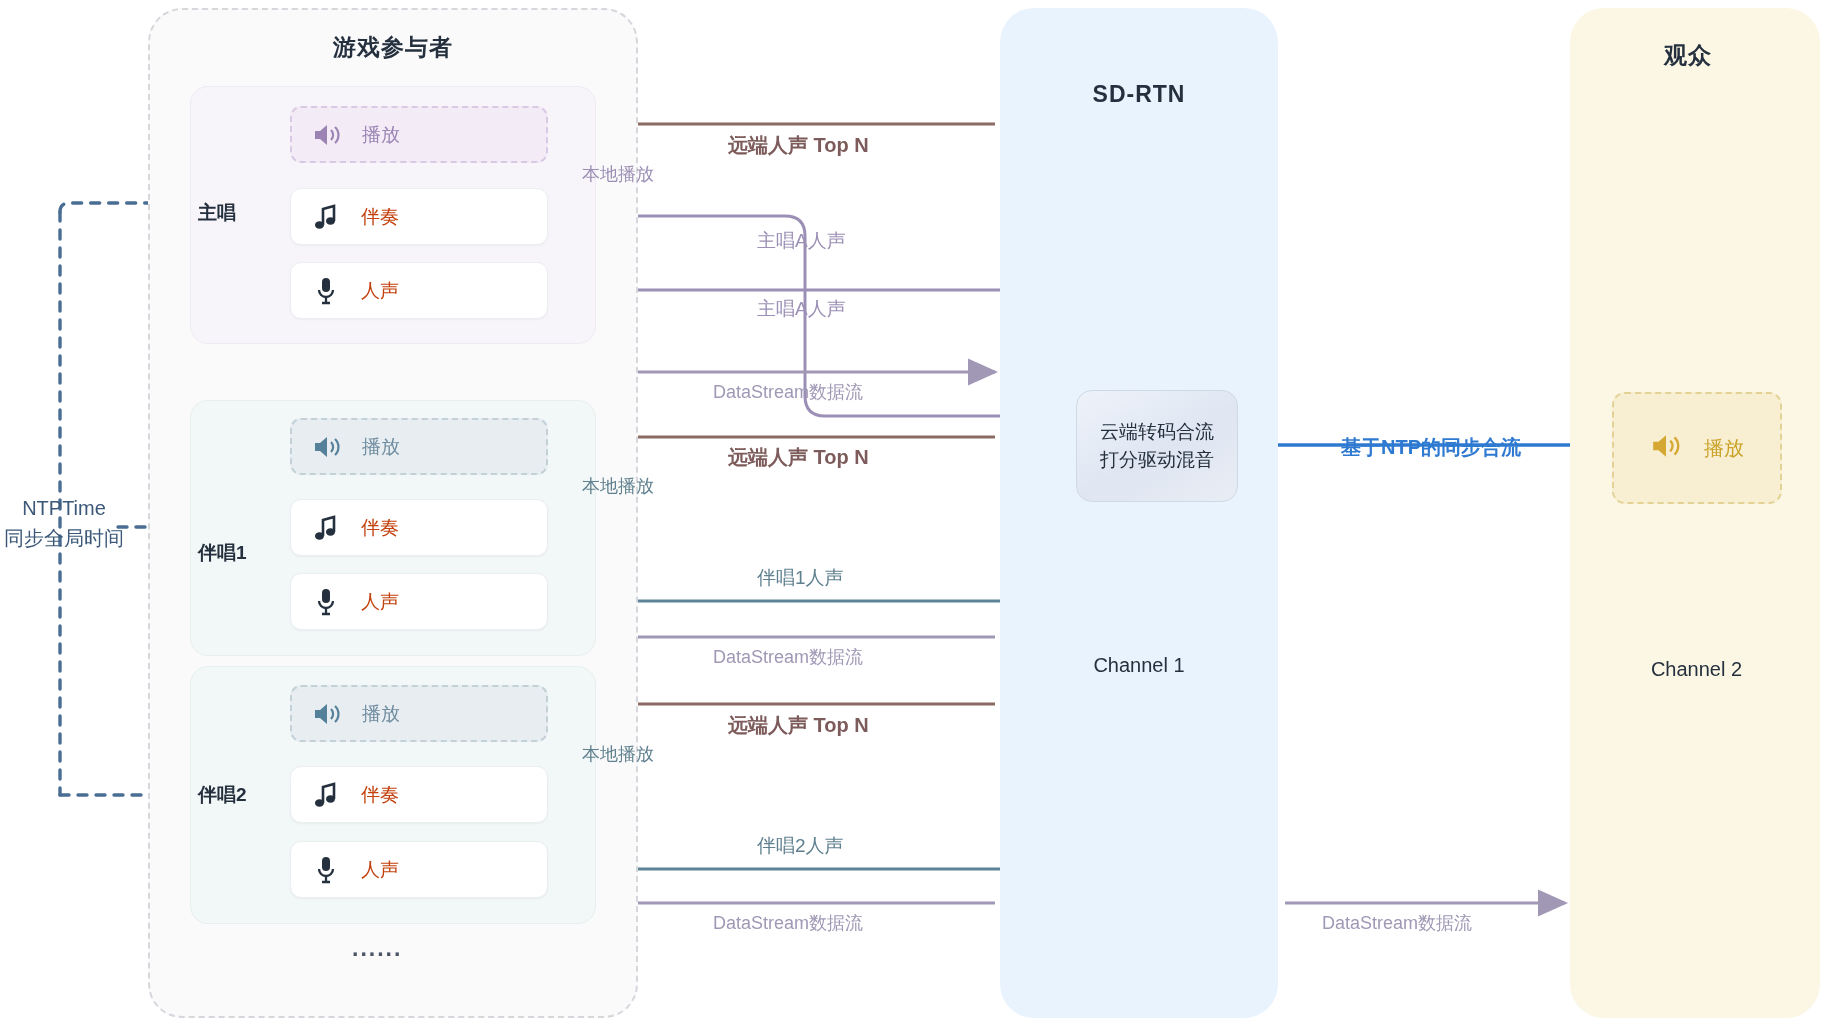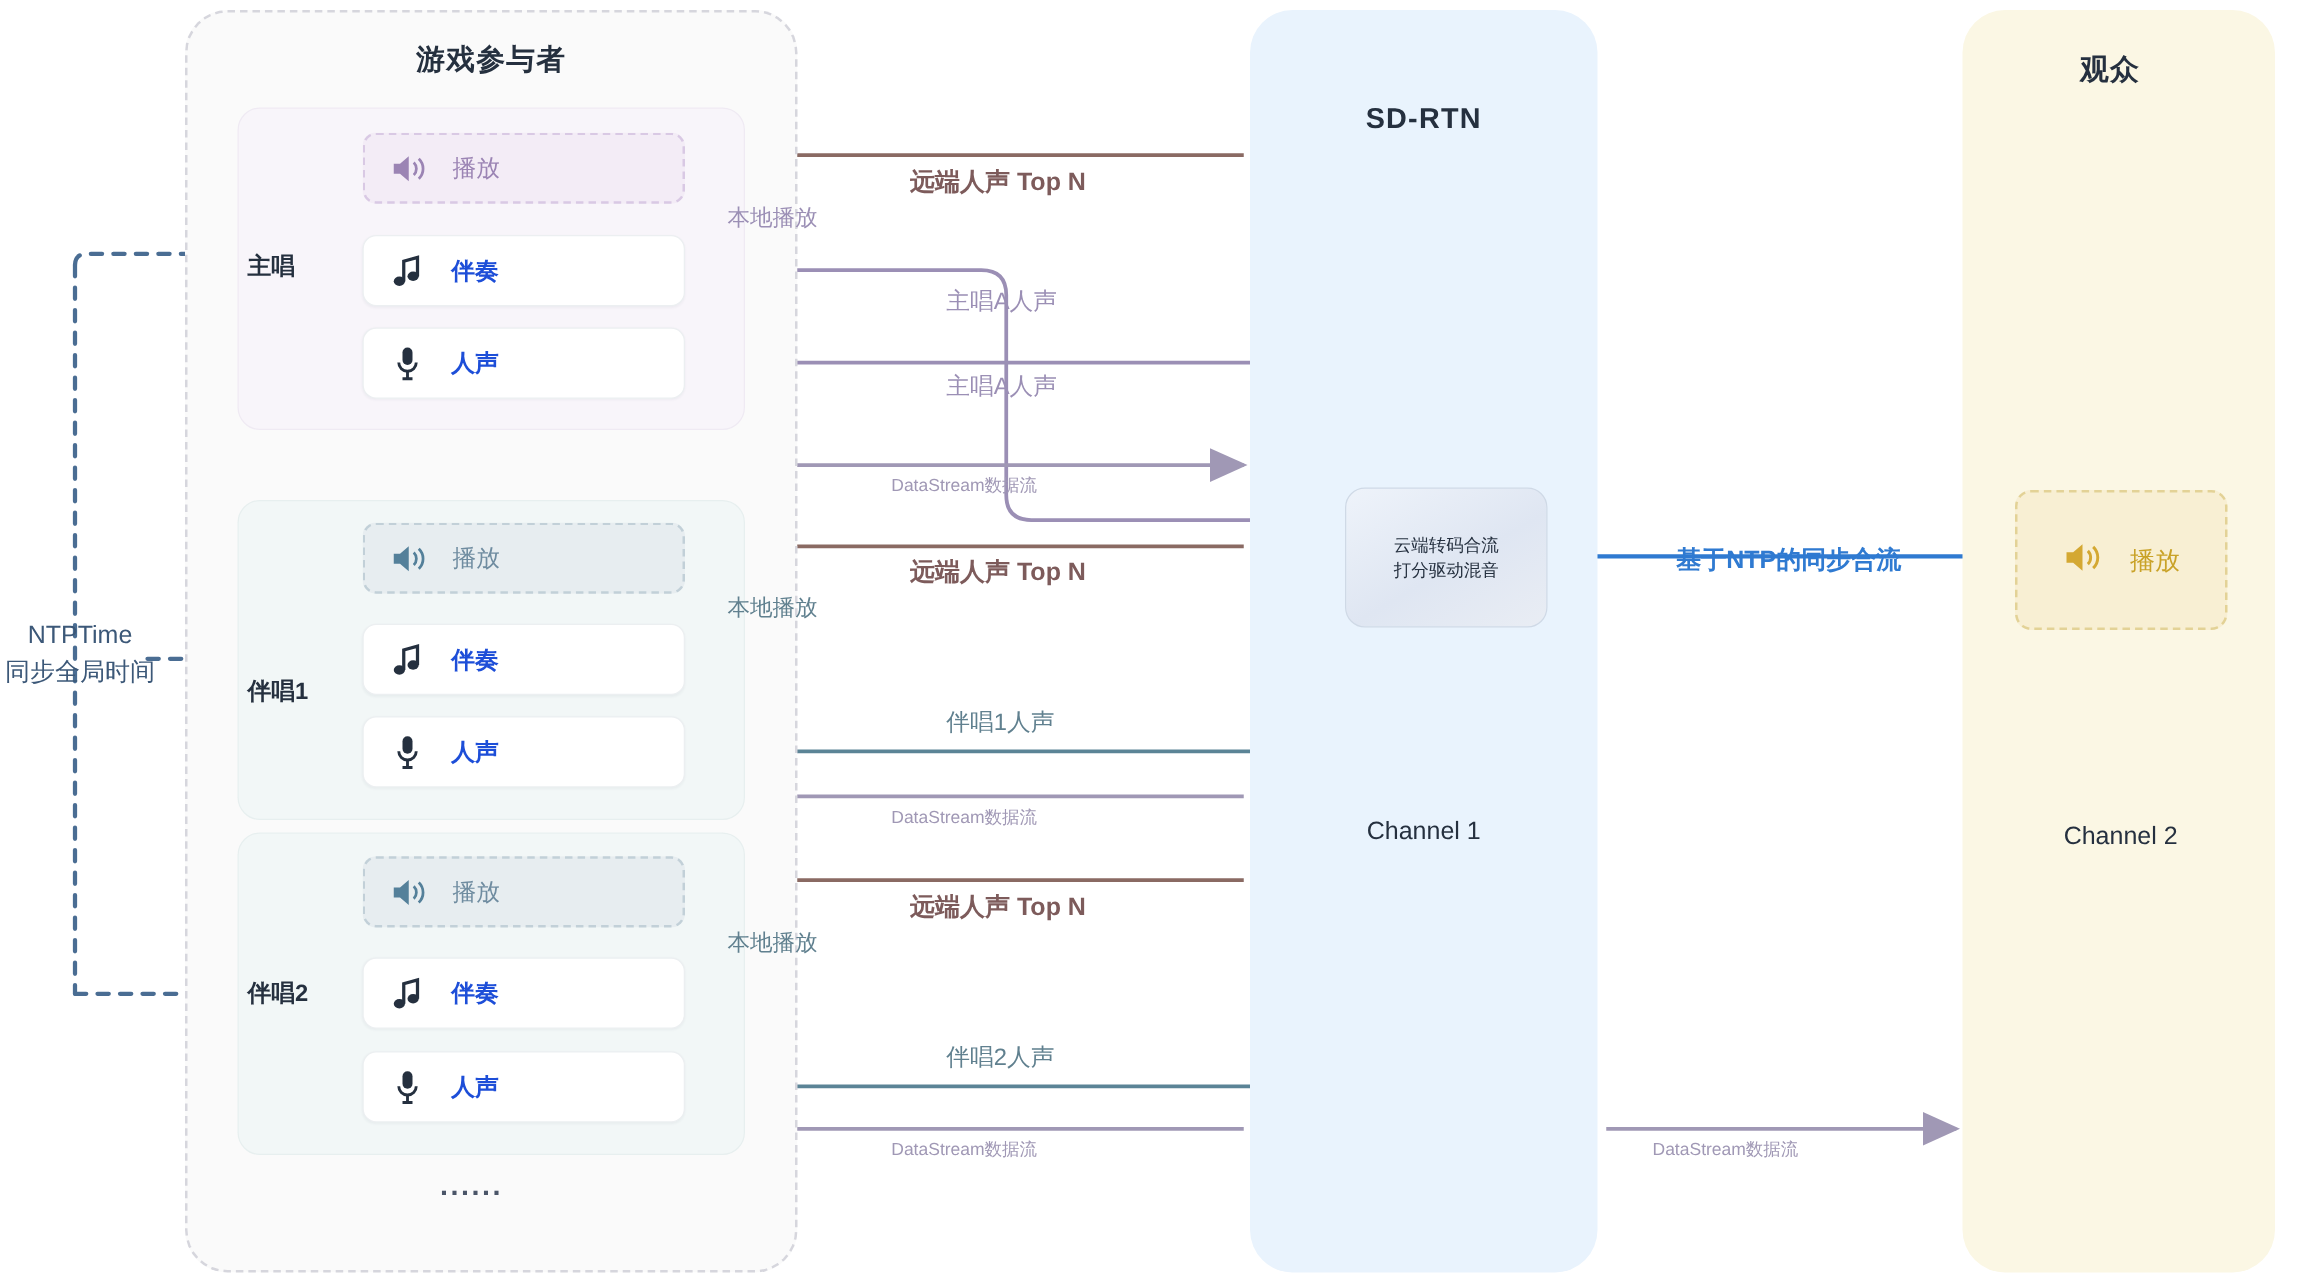--- a/index.html
+++ b/index.html
@@ -36,46 +36,46 @@
       border-radius:11px;display:flex;align-items:center;}
   .dev .ic{width:70px;display:flex;align-items:center;justify-content:center;}
   .dev .tx{font-size:19px;}
 
   .dev.play-lead{background:#f3ecf6;border:2px dashed #d9c9e4;}
   .dev.play-lead .tx{color:#9b84b4;}
   .dev.play-alt{background:#e7edf0;border:2px dashed #c2d0d8;}
   .dev.play-alt .tx{color:#6f8ca0;}
   .dev.solid{background:#ffffff;border:1px solid #eceff1;
       box-shadow:0 1px 2px rgba(40,50,70,.05);}
-  .dev.solid .tx{color:#1d4ed8;font-weight:bold;}
+  .dev.solid .tx{color:#c2410c;}
 
   
   #mixer{position:absolute;left:1076px;top:390px;width:160px;height:110px;
       border-radius:16px;border:1px solid #cfd9e6;
       background:linear-gradient(150deg,#eef3fa 0%,#dfe6f2 55%,#e9edf4 100%);
       display:flex;flex-direction:column;align-items:center;
       justify-content:center;line-height:1.45;}
-  #mixer div{font-size:14px;color:#25303f;white-space:nowrap;}
+  #mixer div{font-size:19px;color:#25303f;white-space:nowrap;}
 
   
   .channel-label{position:absolute;font-size:20px;color:#25303f;
       text-align:center;white-space:nowrap;}
 
   
   #aud-play{position:absolute;left:1612px;top:392px;width:166px;height:108px;
       border-radius:13px;background:#f8efd3;border:2px dashed #e3d296;
       display:flex;align-items:center;justify-content:center;gap:22px;}
   #aud-play .tx{font-size:20px;color:#c9a227;}
 
   
   .elab{position:absolute;white-space:nowrap;}
   .elab.topn{font-size:20px;font-weight:bold;color:#7d5b5b;}
   .elab.purple{font-size:19px;color:#9b8fb5;}
   .elab.teal{font-size:19px;color:#60808f;}
-  .elab.grey{font-size:14px;color:#a098b5;}
+  .elab.grey{font-size:18px;color:#a098b5;}
   .elab.local-p{font-size:18px;color:#9b8fb5;}
   .elab.local-t{font-size:18px;color:#60808f;}
   .elab.ntpblue{font-size:20px;font-weight:bold;color:#2f7ad1;}
   .elab.ntptime{font-size:20px;color:#3c5878;text-align:center;line-height:1.5;}
 
   #dots{position:absolute;left:352px;top:935px;font-size:23px;
       letter-spacing:2px;color:#4a5568;font-weight:bold;}
 
   svg.wires{position:absolute;left:0;top:0;width:1845px;height:1023px;
       pointer-events:none;}

